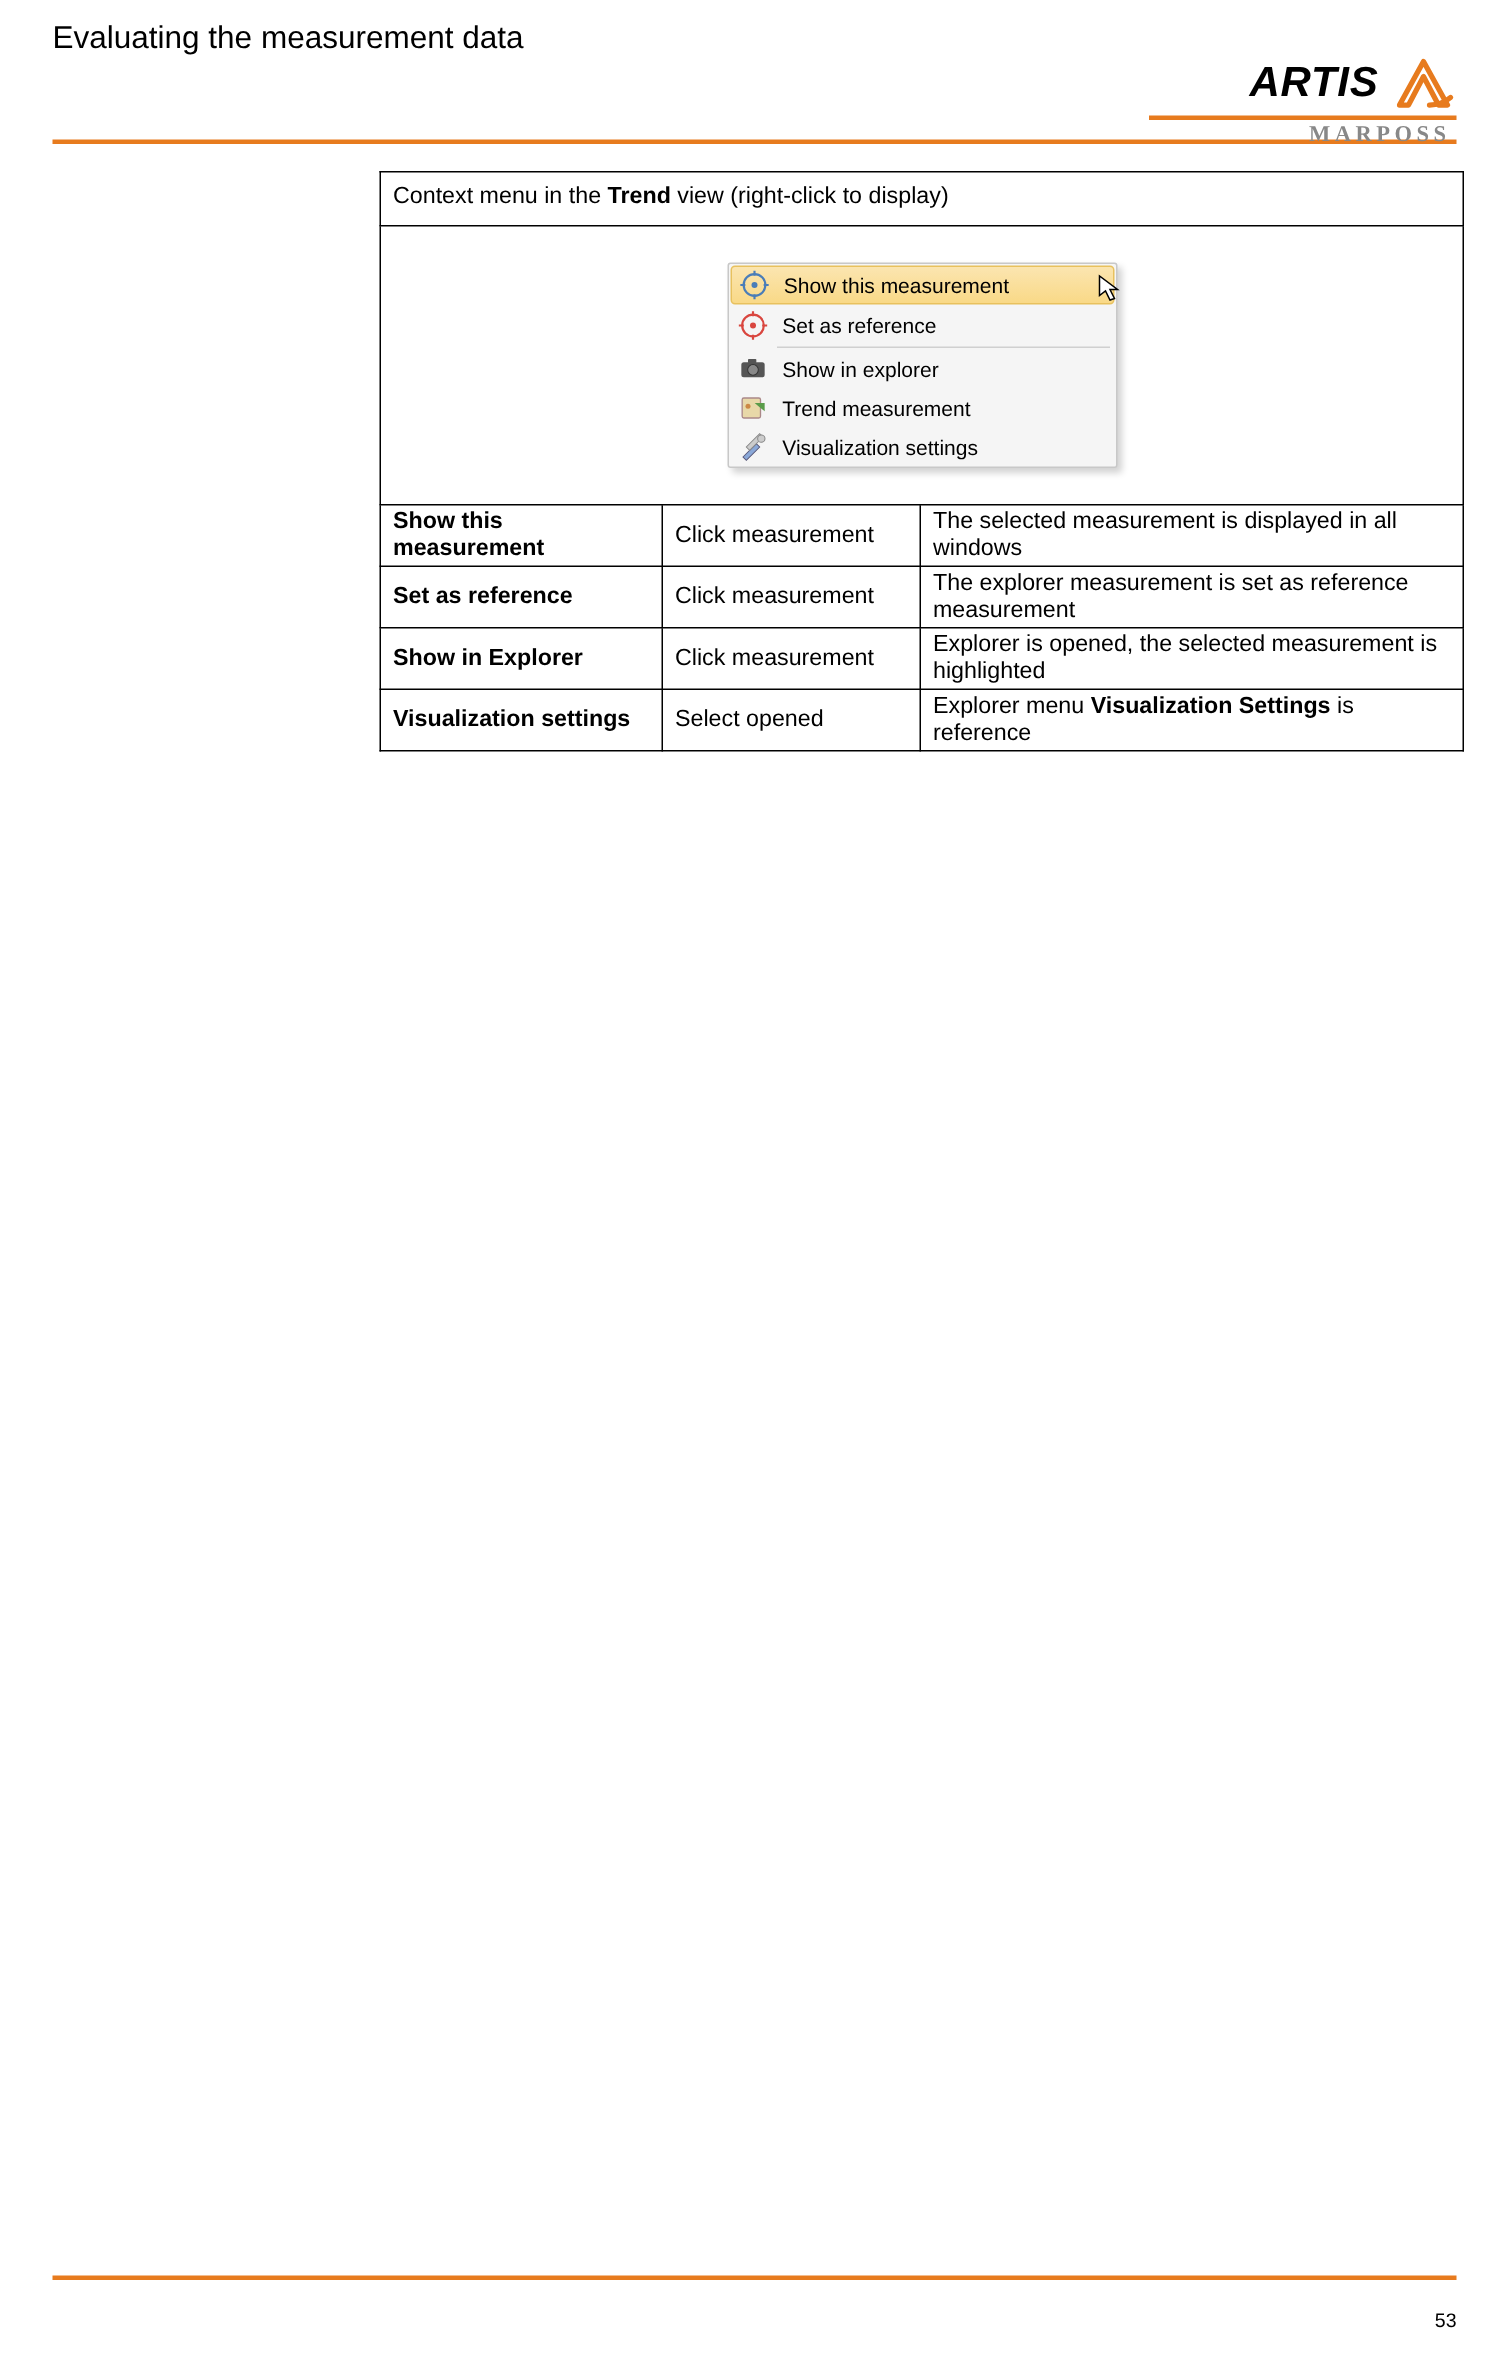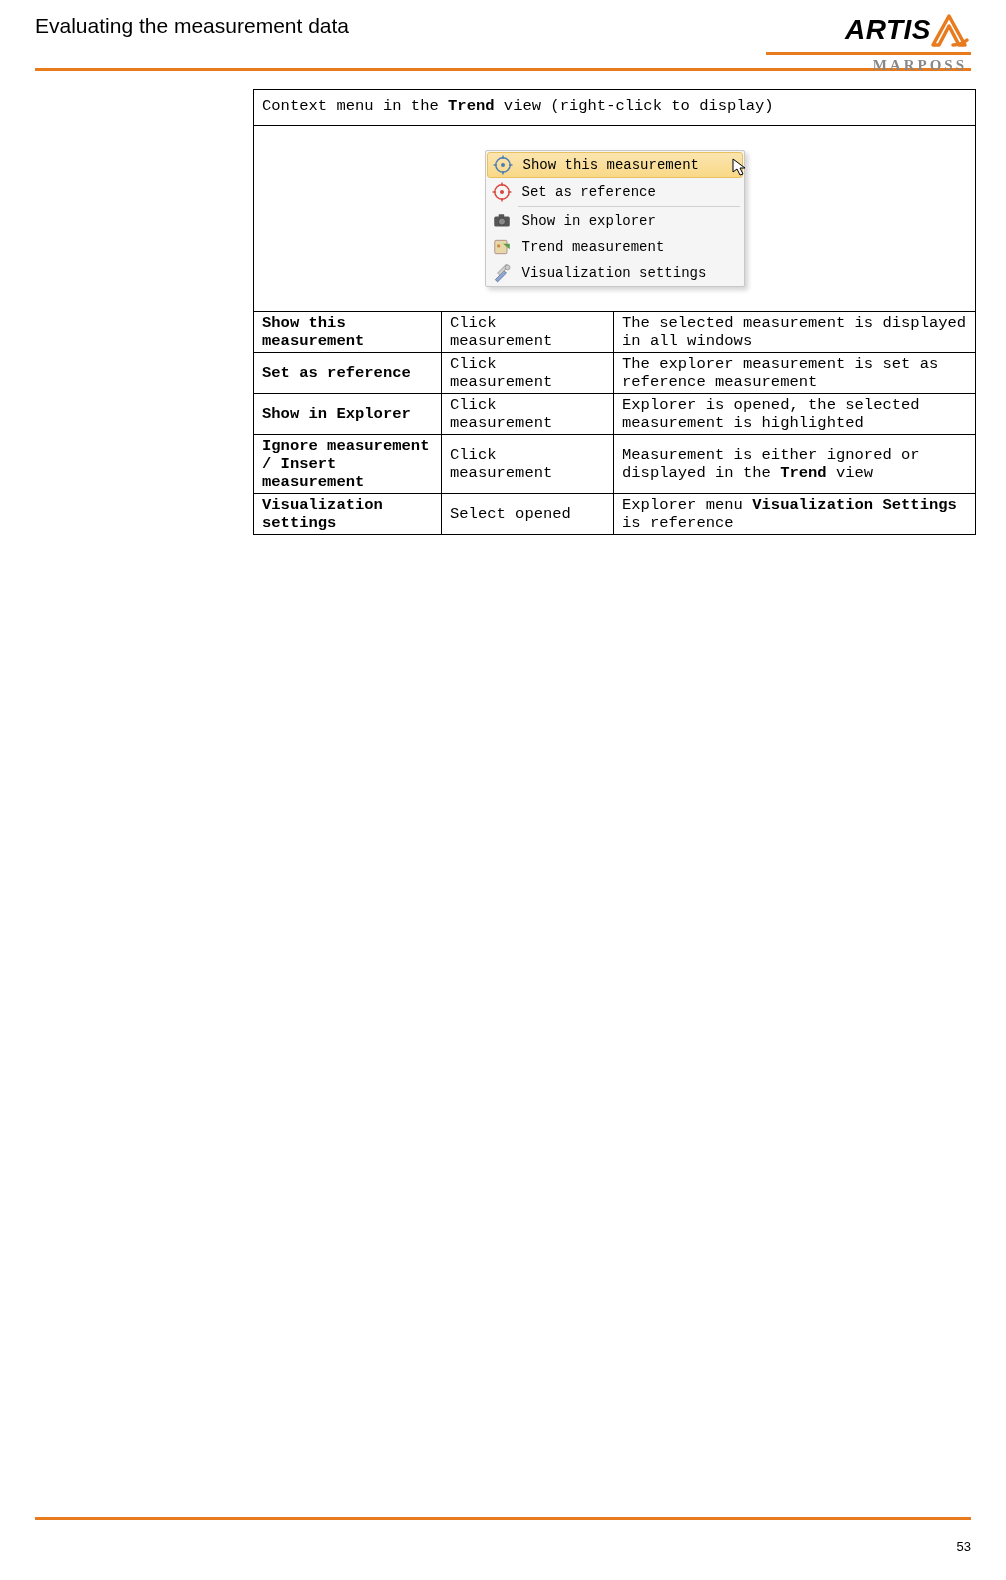--- a/index.html
+++ b/index.html
@@ -20,22 +20,23 @@
       font-size: 21px;
       color: #000;
       padding-top: 2px;
     }
     .logo-block {
       text-align: center;
     }
     .artis-logo {
       display: flex;
       align-items: center;
-      gap: 0;
+      gap: 12px;
       justify-content: flex-end;
+      margin-top: 25px;
     }
     .artis-text {
       font-size: 28px;
       font-weight: 900;
       font-style: italic;
       color: #000;
       letter-spacing: 0.5px;
     }
     .artis-swoosh {
       width: 40px;
@@ -56,21 +57,20 @@
       background: #e77b1e;
       margin-top: 4px;
       margin-bottom: 1px;
     }
     .content-table {
       border-collapse: collapse;
       width: 723px;
       margin-left: 218px;
       margin-top: 18px;
       font-size: 15.5px;
-      font-family: Liberation Mono, monospace;
     }
     .content-table td {
       border: 1px solid #000;
       padding: 2px 6px 2px 8px;
       vertical-align: middle;
     }
     .content-table .title-row td {
       padding: 7px 8px 10px 8px;
     }
     .content-table .image-row td {
@@ -242,25 +242,20 @@
     <td><b>Set as reference</b></td>
     <td>Click measurement</td>
     <td>The explorer measurement is set as reference measurement</td>
   </tr>
   <tr>
     <td><b>Show in Explorer</b></td>
     <td>Click measurement</td>
     <td>Explorer is opened, the selected measurement is highlighted</td>
   </tr>
   <tr>
-    <td><b>Ignore measurement / Insert measurement</b></td>
-    <td>Click measurement</td>
-    <td><span>Measurement is either ignored or displayed in the </span><b>Trend</b><span> view</span></td>
-  </tr>
-  <tr>
     <td><b>Visualization settings</b></td>
     <td>Select opened</td>
     <td><span>Explorer menu </span><b>Visualization Settings</b><span> is reference</span></td>
   </tr>
 </tbody>
   </table>
 
 <div class="footer-rule"></div>
 <div class="page-number">53</div>
 

